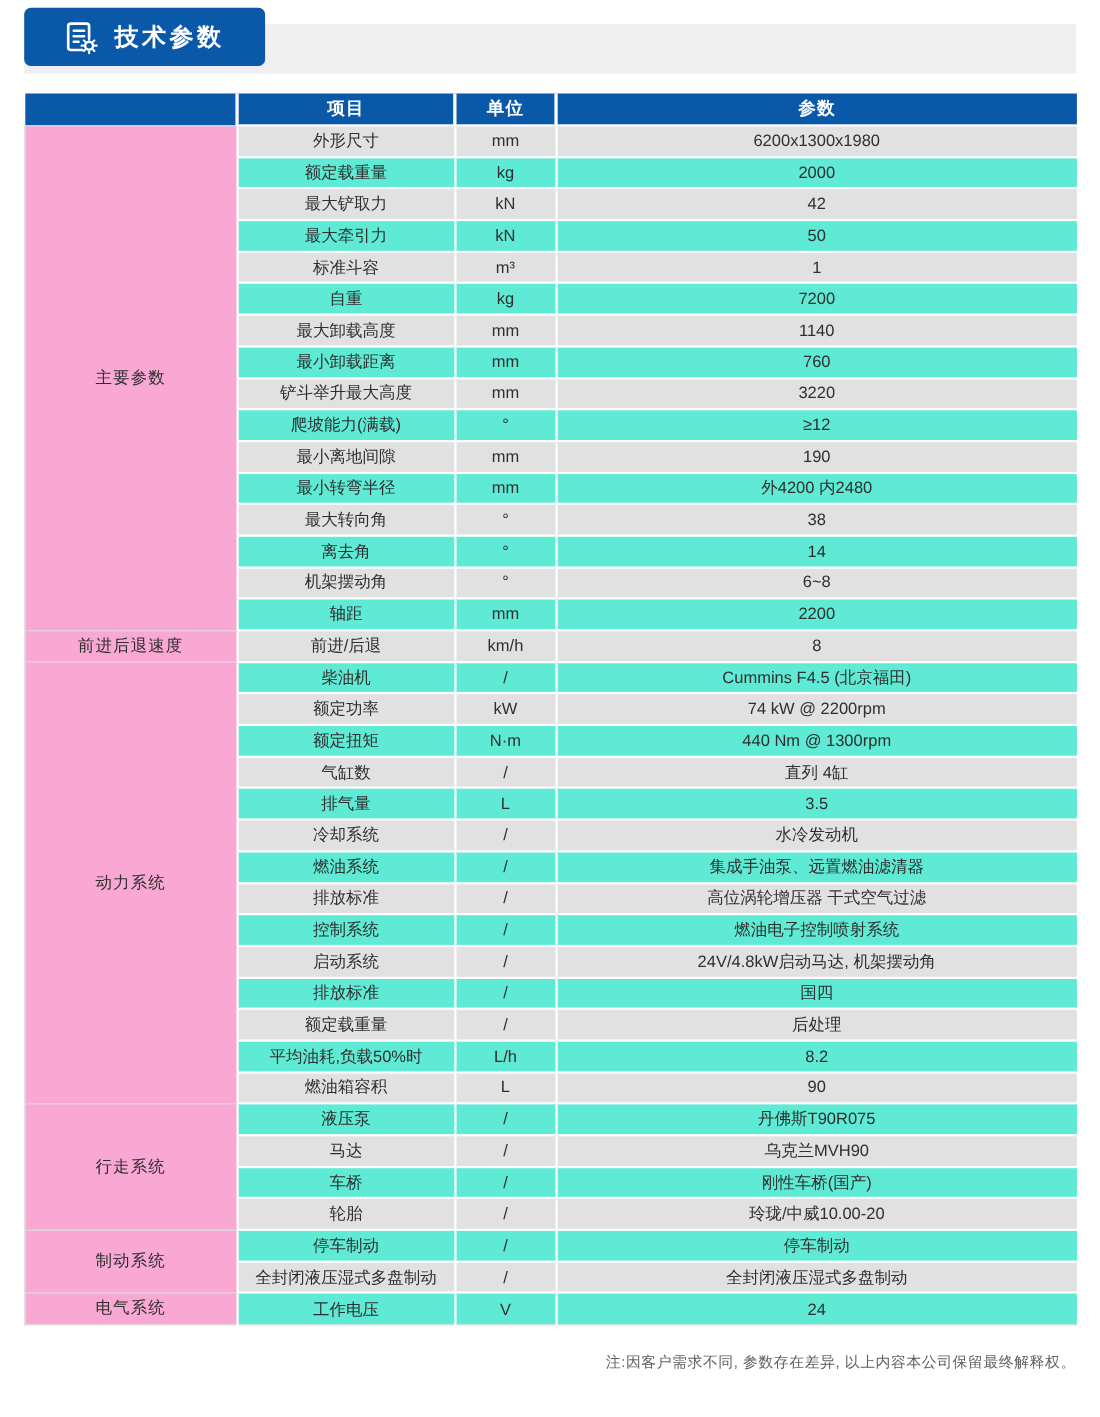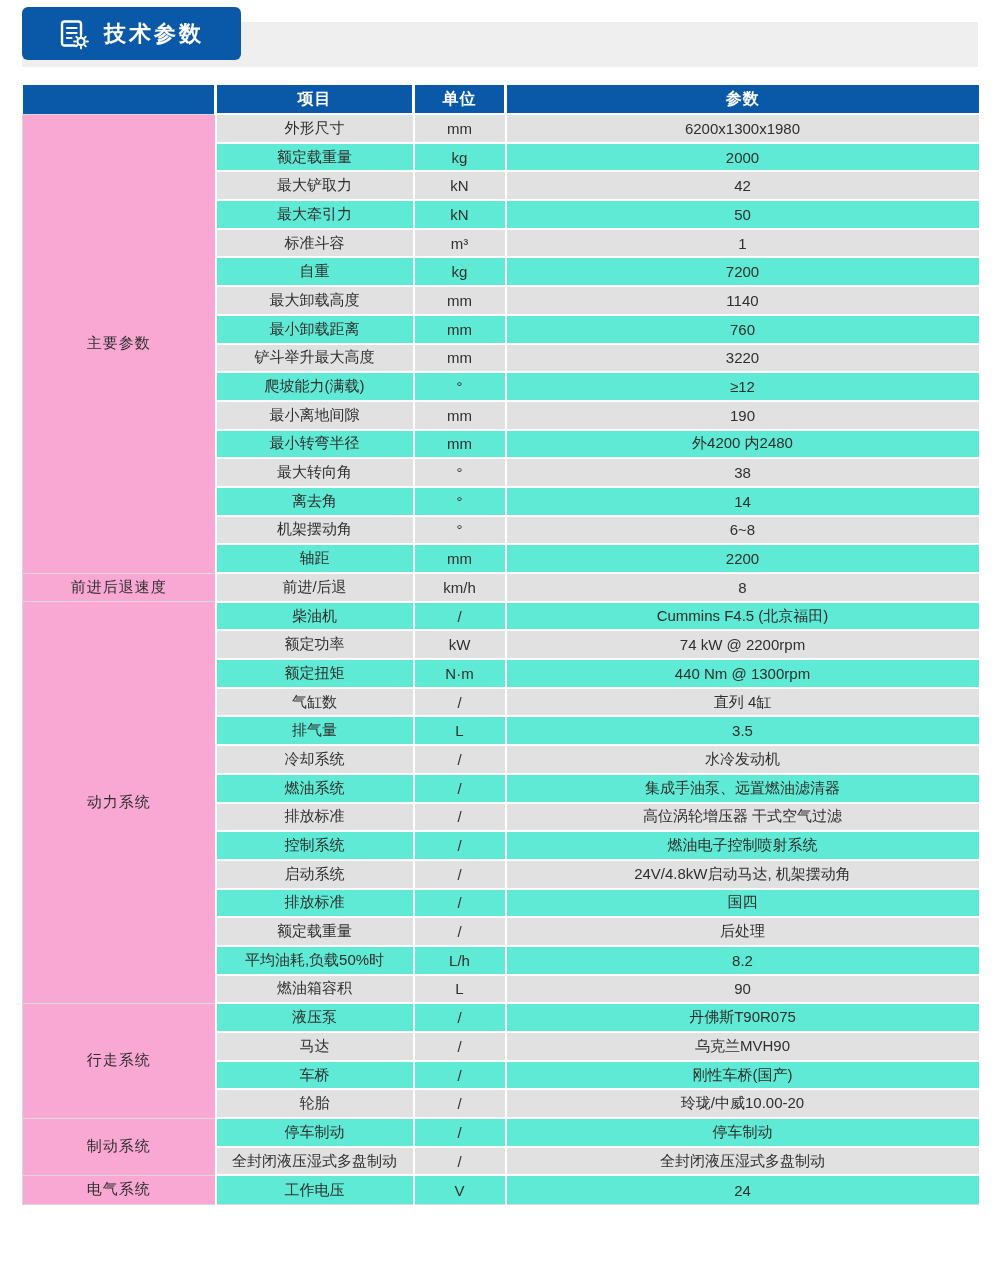--- a/index.html
+++ b/index.html
@@ -285,14 +285,15 @@
           <tr>
             <td class="group-cell" rowspan="1">电气系统</td>
             <td class="cell plain">工作电压</td>
             <td class="cell plain">V</td>
             <td class="cell plain">24</td>
           </tr>
         </tbody>
     </table>
   </div>
 
+  <div class="footer-note">注:因客户需求不同, 参数存在差异, 以上内容本公司保留最终解释权。</div>
 
 </div>
 
 </body></html>

